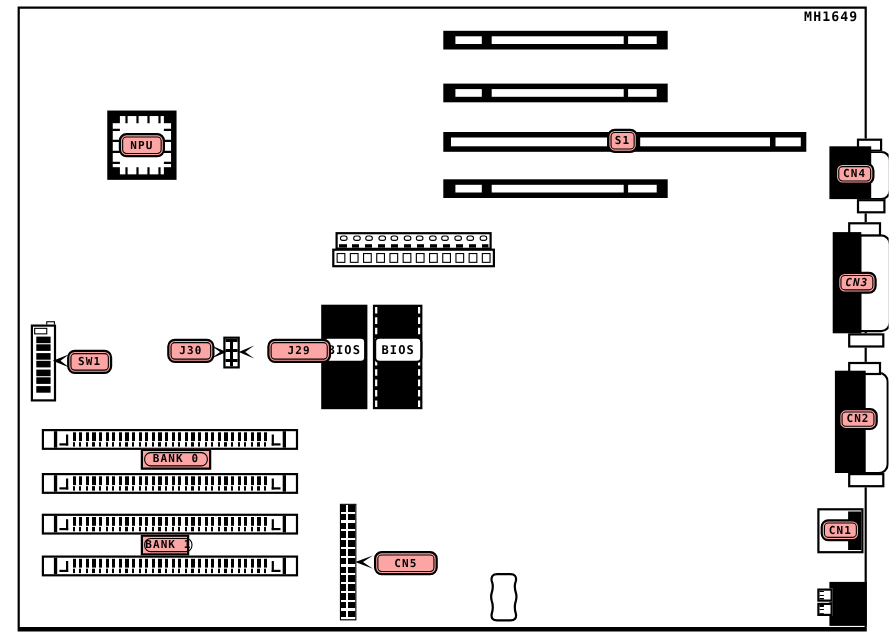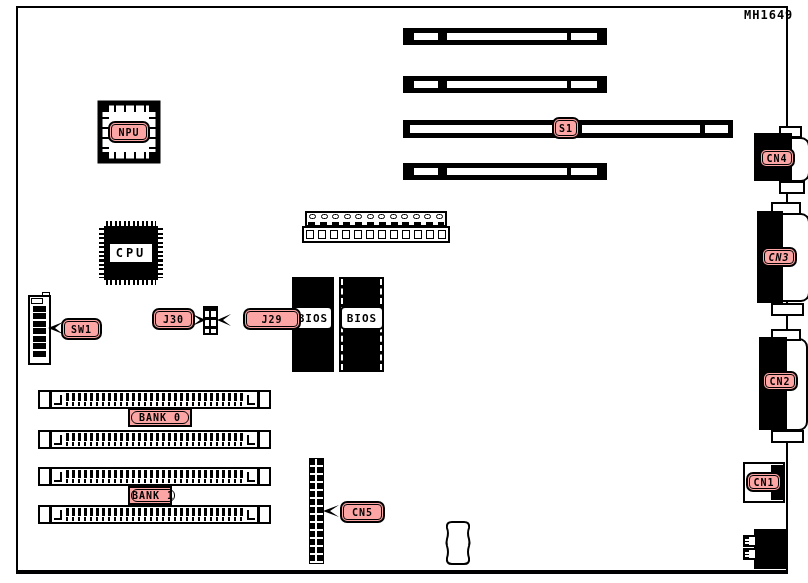--- a/index.html
+++ b/index.html
@@ -4,21 +4,21 @@
 <style>
   html,body{margin:0;padding:0;background:#fff;}
   .stage{position:relative;width:808px;height:583px;background:#fff;overflow:hidden;
          font-family:"DejaVu Sans Mono",monospace;color:#000;}
   .abs{position:absolute;box-sizing:border-box;}
 
   
   .board{position:absolute;left:16px;top:6px;width:772px;height:568px;
          border:2px solid #000;border-bottom-width:4px;box-sizing:border-box;}
 
-  .partnum{position:absolute;left:731px;top:8px;font-size:12px;font-weight:bold;letter-spacing:1px;margin-left:13px;}
+  .partnum{position:absolute;left:731px;top:8px;font-size:12px;font-weight:bold;letter-spacing:1px;}
 
   
   .lbl{position:absolute;box-sizing:border-box;background:#fca5a5;border:2px solid #000;
        border-radius:7px;padding:1px;display:flex;z-index:6;}
   .lbl span{flex:1;border:1px solid #000;border-radius:4px;display:flex;align-items:center;
        justify-content:center;font-weight:bold;font-size:10px;letter-spacing:1px;white-space:nowrap;}
   .lbl.sq{border-radius:0;text-align:center;}
   .lbl.sq span{border-radius:6px;}
 
   
@@ -144,28 +144,20 @@
           <line x1="52" y1="28" x2="59" y2="28"></line>
           <line x1="52" y1="38" x2="59" y2="38"></line>
           <line x1="52" y1="48" x2="59" y2="48"></line>
       </g>
     </svg>
   </div>
   <div class="lbl" style="left:108px;top:121px;width:42px;height:22px;">
     <span>NPU</span>
   </div>
 
-  <div class="abs" style="left:99px;top:221px;width:64px;height:64px;">
-    <div class="teeth-h" style="left:7px;top:0;width:50px;"></div>
-    <div class="teeth-h" style="left:7px;bottom:0;width:50px;"></div>
-    <div class="teeth-v" style="top:7px;left:0;height:50px;"></div>
-    <div class="teeth-v" style="top:7px;right:0;height:50px;"></div>
-    <div class="cpu-core"></div>
-    <div class="chip-txt" style="left:11px;top:23px;width:42px;height:18px;">CPU</div>
-  </div>
 
   <div class="pwr-top">
     <div class="pills">
       <i class="pill"></i>
         <i class="pill"></i>
         <i class="pill"></i>
         <i class="pill"></i>
         <i class="pill"></i>
         <i class="pill"></i>
       <i class="pill"></i>
@@ -267,21 +259,21 @@
       <div class="comb"></div>
       <div class="ticks"></div>
       <div class="barr"></div>
       <div class="clipr"></div>
   </div>
 
   <div class="cn5"></div>
   <svg class="ptr" style="left:323px;top:504px;" width="16" height="14" viewBox="0 0 16 14">
     <polygon points="0,7 16,1 7,7 16,13" fill="#000"></polygon>
   </svg>
-  <div class="lbl" style="left:340px;top:501px;width:45px;height:22px;">
+  <div class="lbl" style="left:340px;top:501px;width:58px;height:22px;">
     <span>CN5</span>
   </div>
 
   <svg class="abs" style="left:442px;top:520px;" width="32" height="46" viewBox="0 0 32 46">
     <path d="M10,2 L22,2 Q28,2 27,8 Q25,13 27,19 Q28,22.5 27,26 Q25,32 27,38 Q28,44 22,44 L10,44 Q4,44 5,38 Q7,32 5,26 Q4,22.5 5,19 Q7,13 5,8 Q4,2 10,2 Z" fill="#fff" stroke="#000" stroke-width="2"></path>
   </svg>
 
   <div class="dsub" style="left:781px;top:137px;width:25px;height:41px;"></div>
   <div class="tab" style="left:779px;top:126px;width:19px;height:8px;"></div>
   <div class="tab" style="left:779px;top:181px;width:22px;height:9px;"></div>

